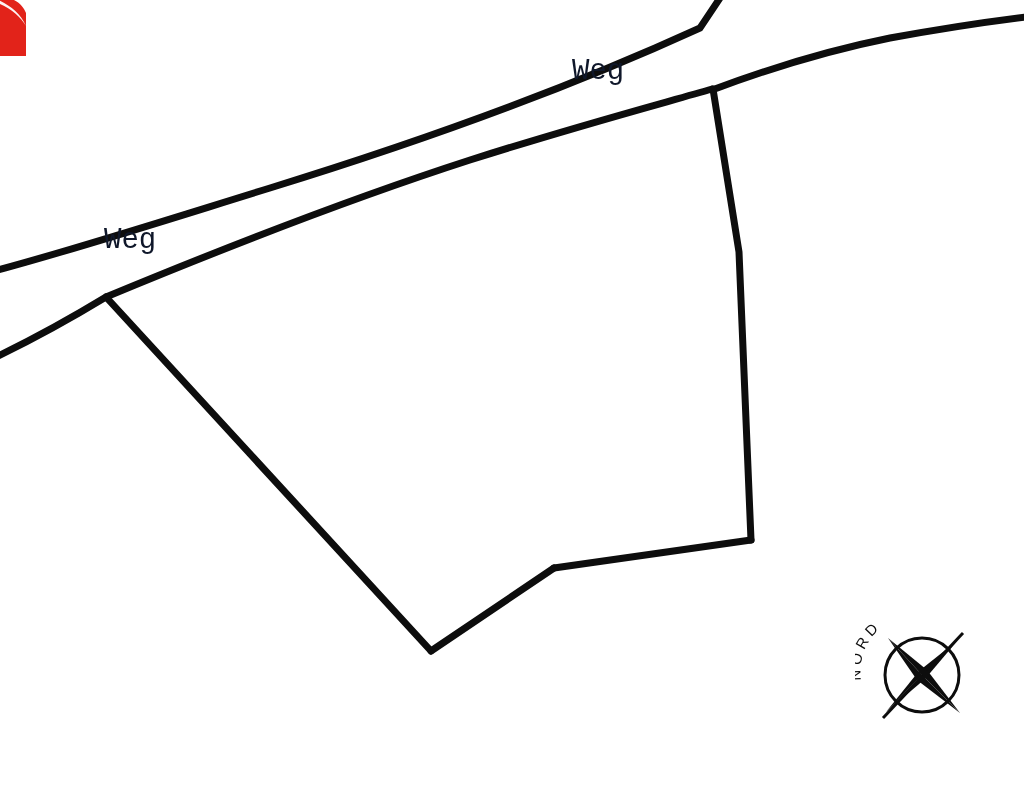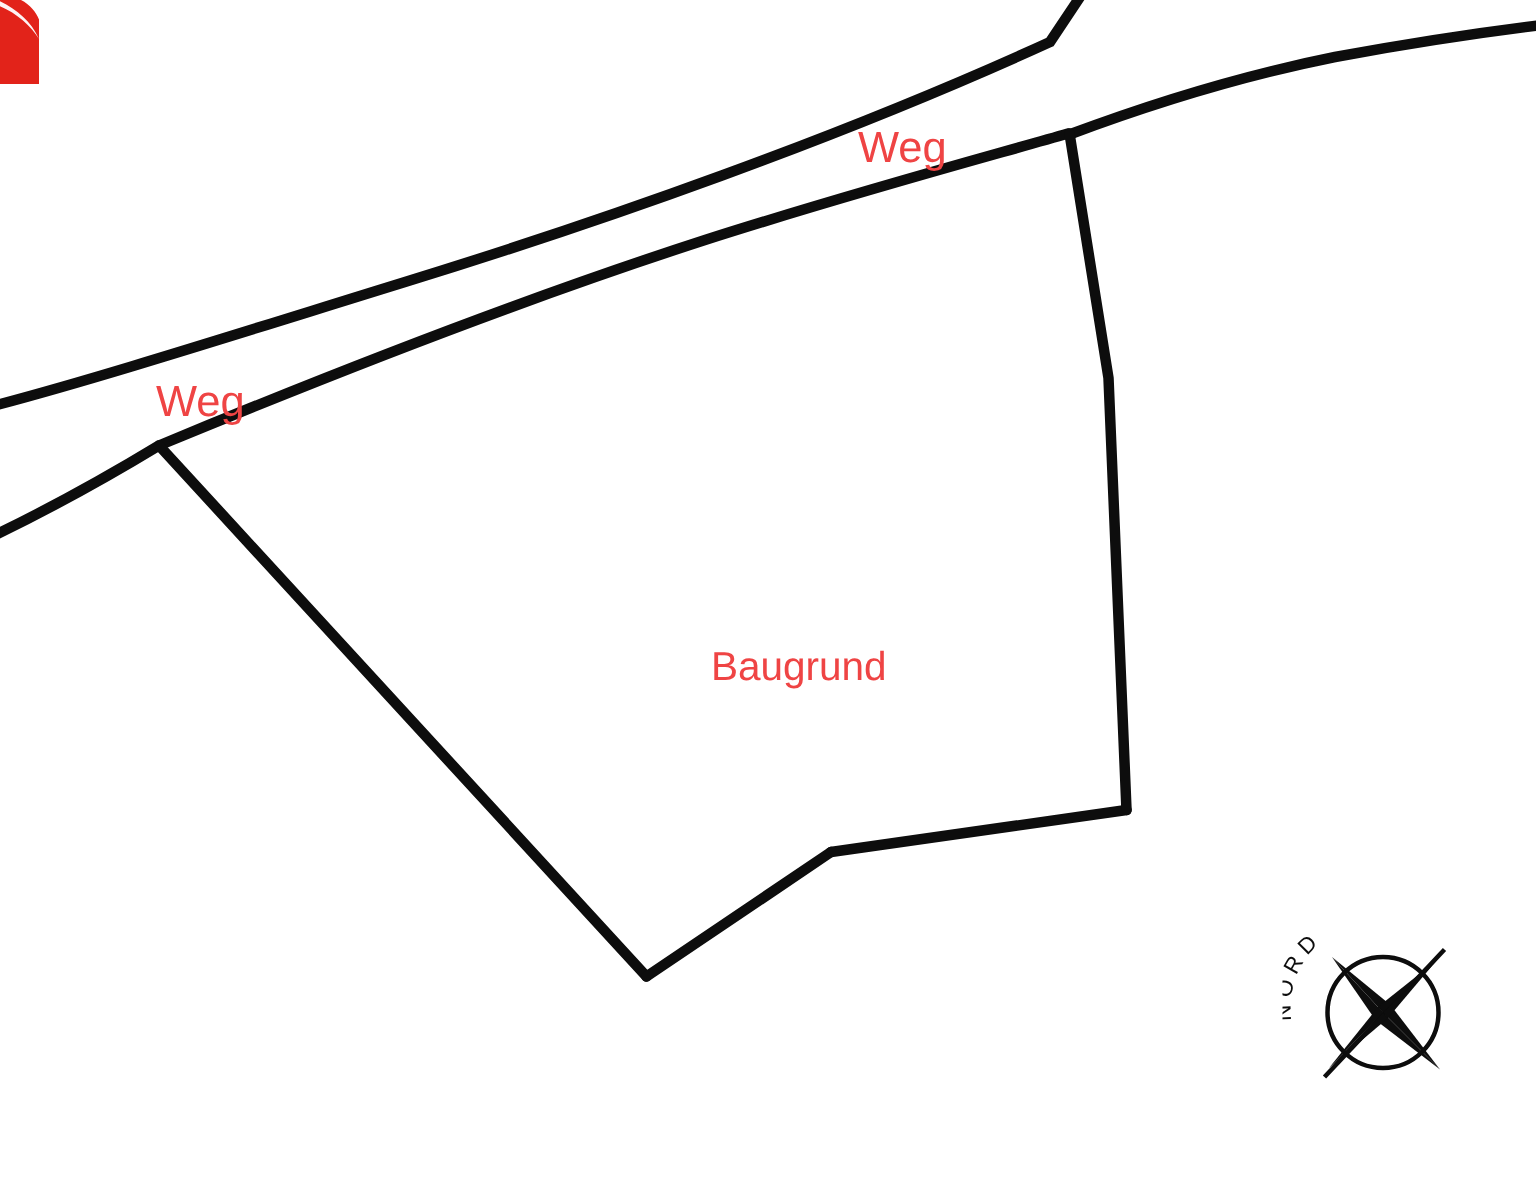--- a/index.html
+++ b/index.html
@@ -21,25 +21,24 @@
   #plan-svg {
     position: absolute;
     left: 0;
     top: 0;
     width: 1024px;
     height: 792px;
     display: block;
   }
   .map-label {
     position: absolute;
-    font-family: Liberation Sans, sans-serif;
-    color: #ef4444;
+    font-family: Liberation Mono, monospace;
+    color: #0f172a;
     white-space: nowrap;
     user-select: none;
-    margin-top: 28px;
   }
   #label-weg-top {
     left: 572px;
     top: 55px;
     font-size: 29px;
   }
   #label-weg-left {
     left: 104px;
     top: 224px;
     font-size: 29px;
@@ -93,21 +92,20 @@
       <rect x="0" y="0" width="26" height="56" fill="#e2231a"></rect>
       <path d="M -6 2 C 8 6 20 16 26 26 C 20 12 8 4 -6 -2 Z" fill="#ffffff" opacity="0.95"></path>
       <path d="M 14 0 C 20 3 24 8 26 13 L 26 0 Z" fill="#ffffff"></path>
     </svg>
   </div>
 
   <div class="map-label" id="label-weg-top">Weg</div>
 
   <div class="map-label" id="label-weg-left">Weg</div>
 
-  <div class="map-label" id="label-baugrund">Baugrund</div>
 
   <div id="compass">
     <svg width="120" height="130" viewBox="0 0 120 130" xmlns="http://www.w3.org/2000/svg">
       <defs>
         <path id="nord-arc" d="M 8 88 A 56 56 0 0 1 84 20" fill="none"></path>
       </defs>
 
       <circle cx="67" cy="75" r="37" fill="none" stroke="#0d0d0d" stroke-width="3"></circle>
 
       <line x1="28" y1="118" x2="108" y2="33" stroke="#0d0d0d" stroke-width="3"></line>

